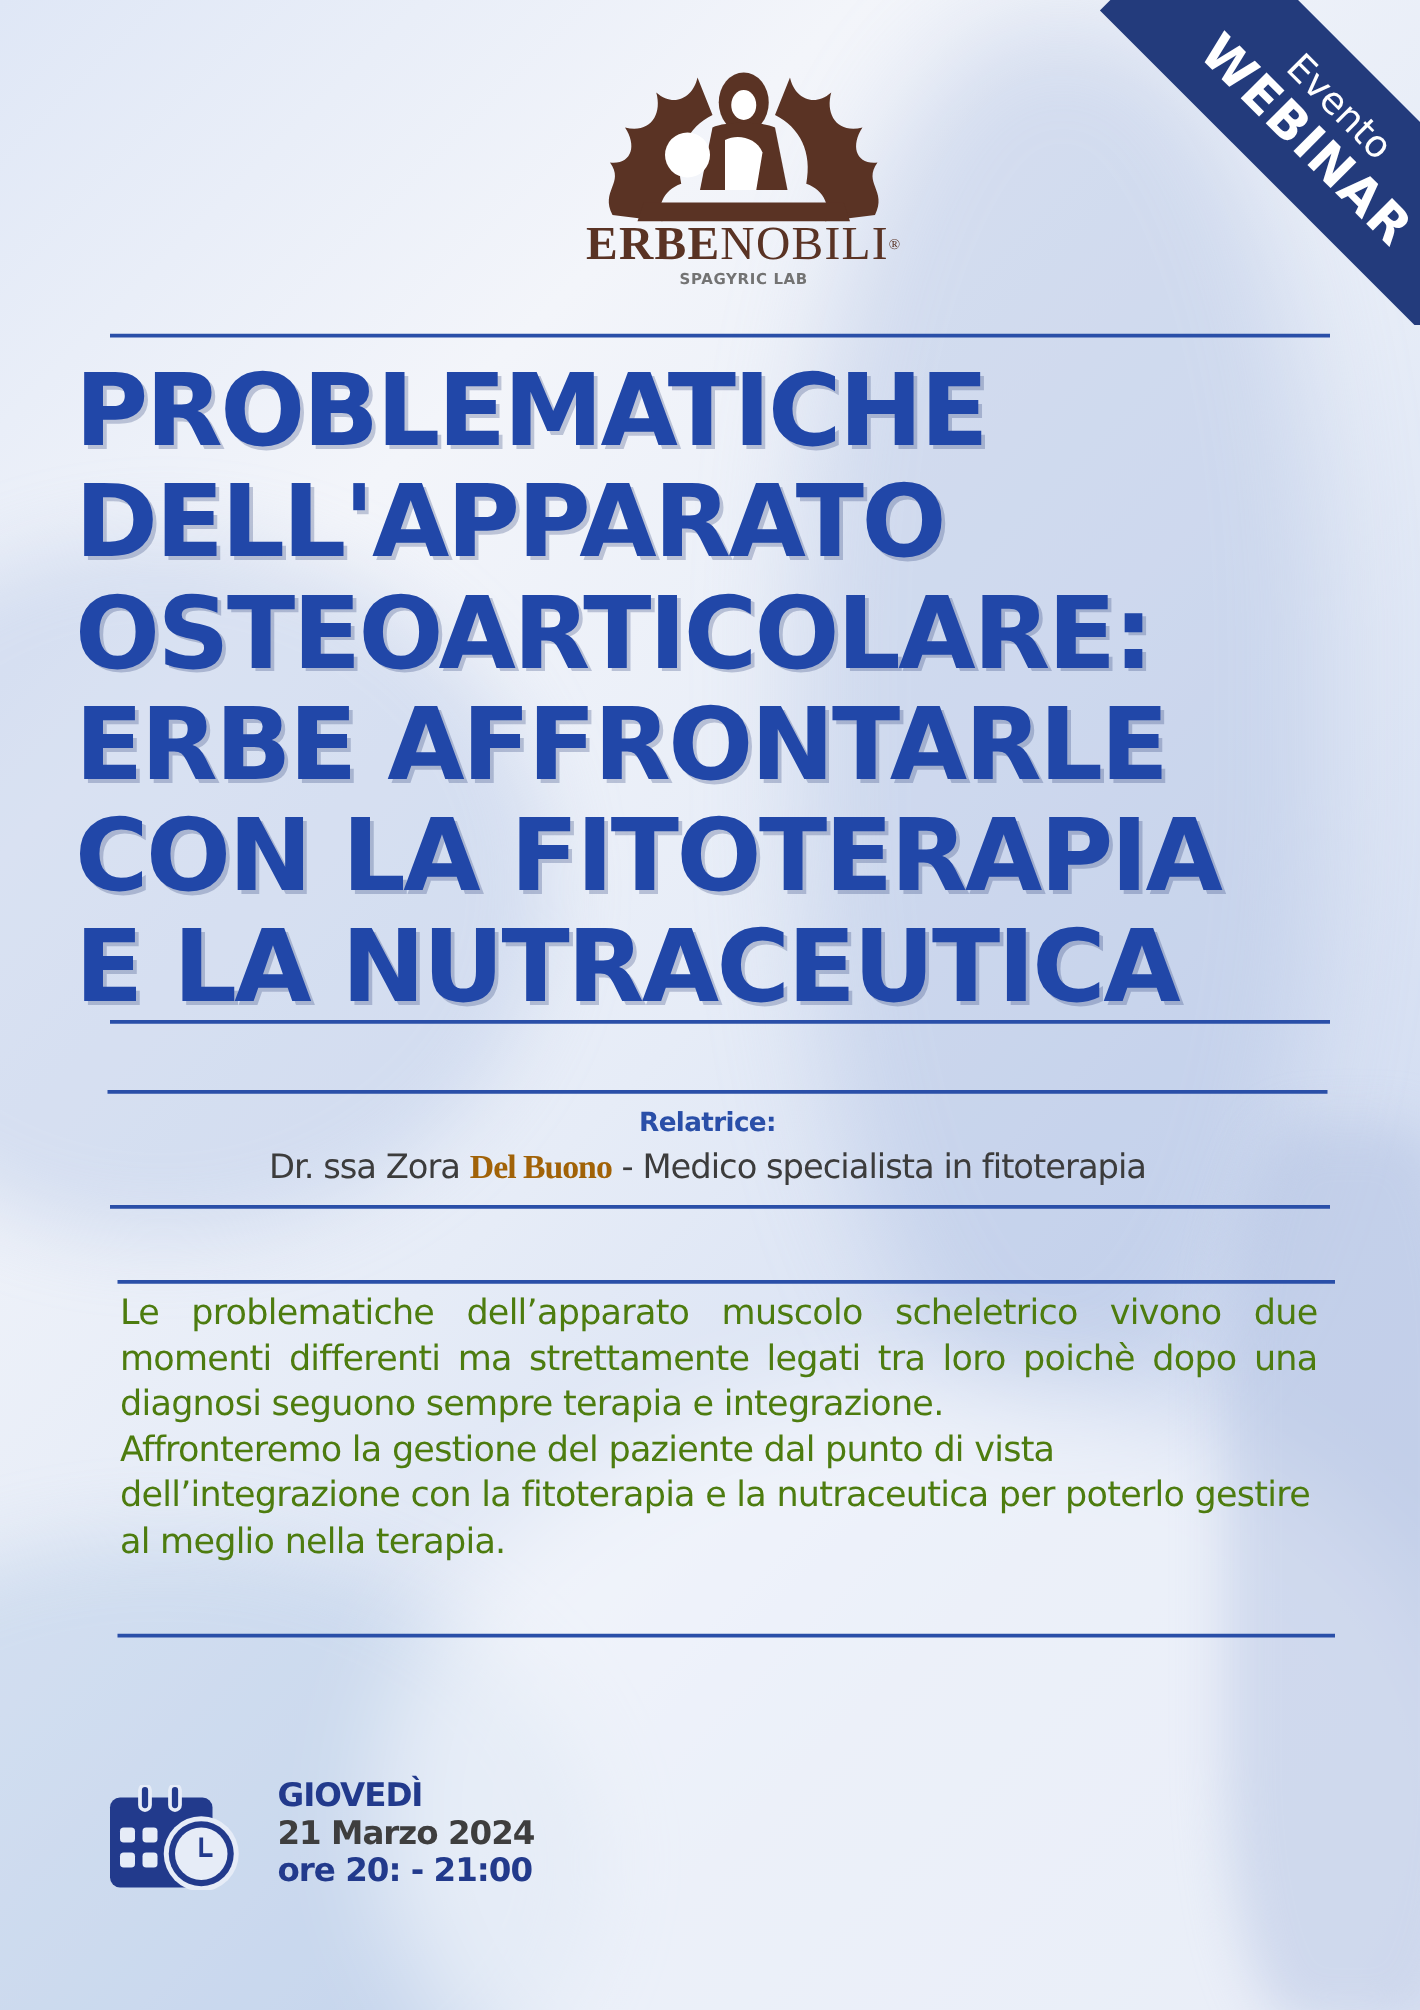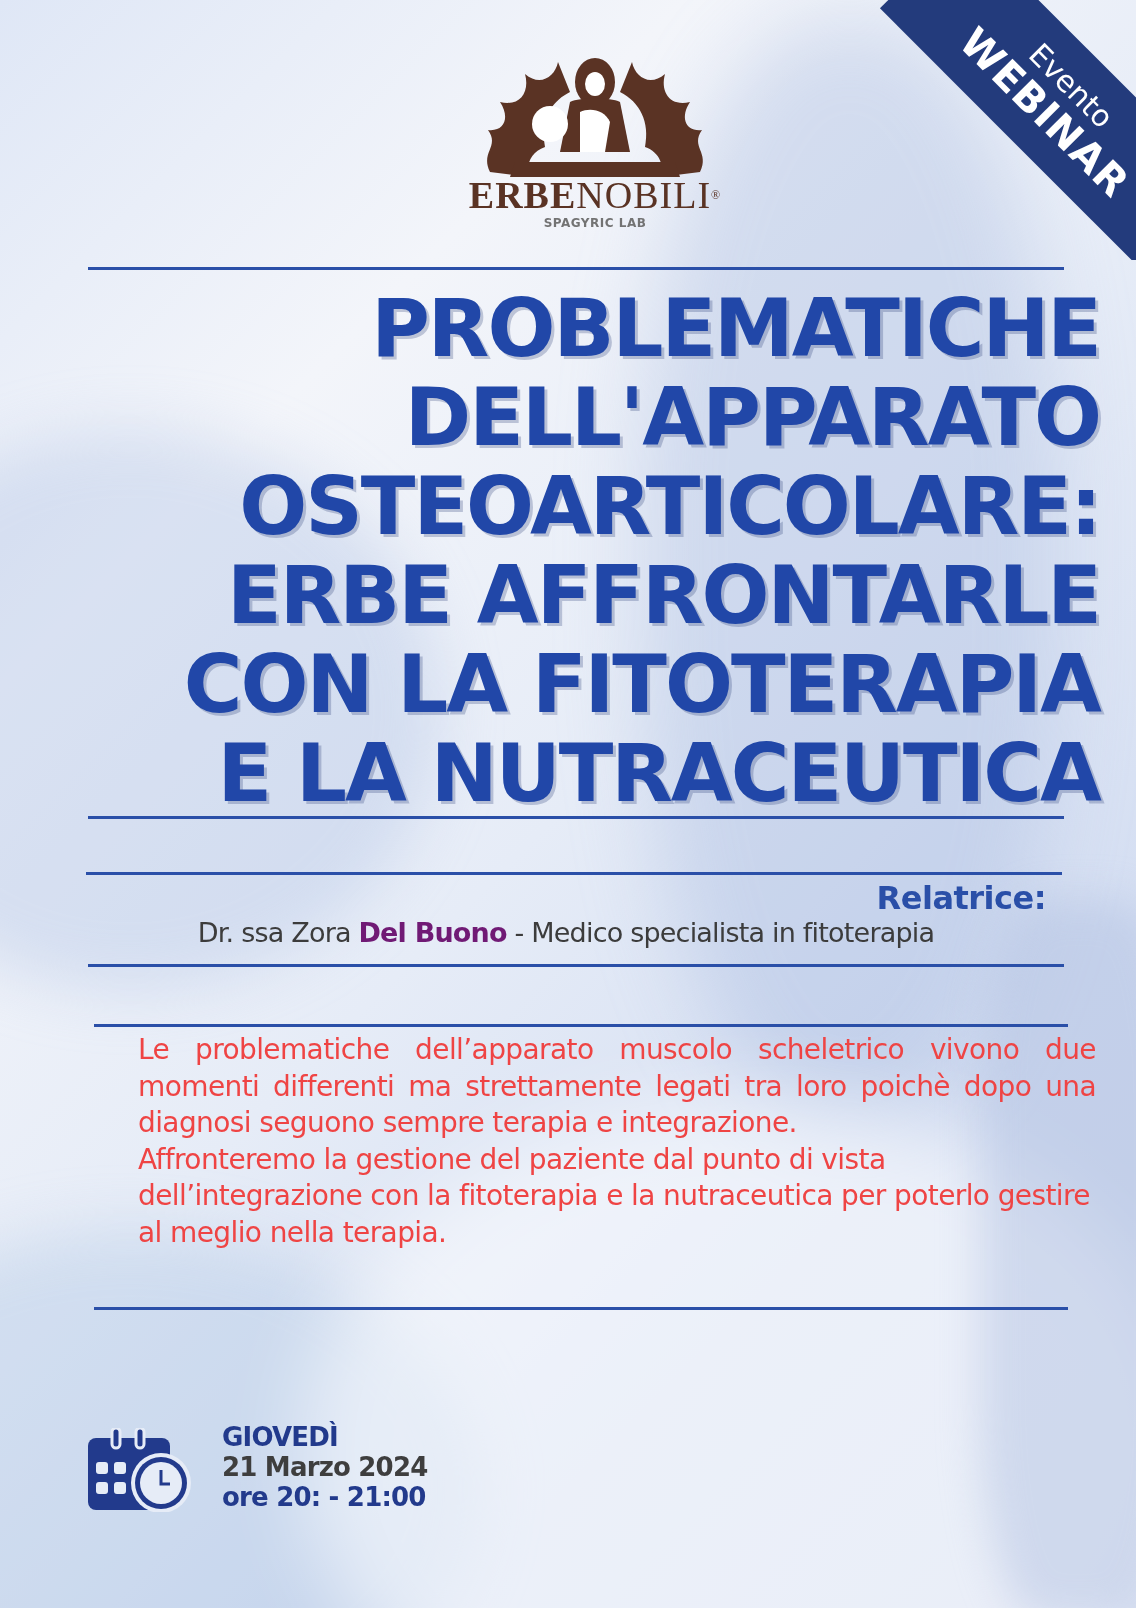--- a/index.html
+++ b/index.html
@@ -22,32 +22,32 @@
   .logo { position:absolute; left:450px; top:52px; width:290px; text-align:center; }
   .logo svg { display:block; margin:0 auto; }
   .logo-name { font-family:Liberation Serif, serif; color:#5a3324; font-size:38px; line-height:38px; letter-spacing:1px; margin-top:-6px; }
   .logo-name b { font-weight:bold; }
   .logo-name span.light { font-weight:normal; }
   .logo-name sup { font-size:12px; vertical-align:top; }
   .logo-sub { font-family:"DejaVu Sans", sans-serif; font-weight:bold; color:#737373; font-size:12px; letter-spacing:0.5px; margin-top:2px; }
 
   .rule { position:absolute; height:3px; background:#2a4fa8; }
 
-  .title { position:absolute; left:60px; width:1040px; top:284px; text-align:right;
+  .title { position:absolute; left:60px; width:1040px; top:284px; text-align:left;
     font-family:"DejaVu Sans", sans-serif; font-weight:bold; color:#2147a8; font-size:80px; line-height:89px;
     letter-spacing:-2px; text-shadow: 3px 3px 0 rgba(30,50,110,0.25); }
   .title div { white-space:nowrap; }
 
   .speaker { position:absolute; left:86px; width:960px; top:880px; text-align:center; }
-  .speaker .lbl { font-family:"DejaVu Sans", sans-serif; font-weight:bold; color:#2a4fa8; font-size:32px; line-height:36px; letter-spacing:-0.5px;text-align:right; }
+  .speaker .lbl { font-family:"DejaVu Sans", sans-serif; font-weight:bold; color:#2a4fa8; font-size:21px; line-height:36px; letter-spacing:-0.5px; }
   .speaker .nm { font-family:"DejaVu Sans", sans-serif; color:#3c3c3c; font-size:27px; line-height:34px; letter-spacing:-0.8px; }
-  .speaker .nm b { color:#701a75; }
+  .speaker .nm b { color:#a16207;font-family:Liberation Serif, serif; }
 
   .desc { position:absolute; left:96px; width:958px; top:1032px; font-family:"DejaVu Sans", sans-serif;
-    color:#ef4444; font-size:28px; line-height:36.5px; letter-spacing:-0.6px;margin-left:42px; }
+    color:#4d7c0f; font-size:28px; line-height:36.5px; letter-spacing:-0.6px; }
   .desc p { margin:0; }
   .desc .just { text-align:justify; text-align-last:left; }
 
   .event { position:absolute; left:86px; top:1428px; display:flex; align-items:flex-start; }
   .event .info { margin-left:28px; margin-top:-6px; font-family:"DejaVu Sans", sans-serif; font-weight:bold; font-size:26px; line-height:30px; letter-spacing:-0.8px; }
   .event .day { color:#223a8c; }
   .event .date { color:#3e3e3e; }
   .event .time { color:#223a8c; }
 </style>
 </head>

